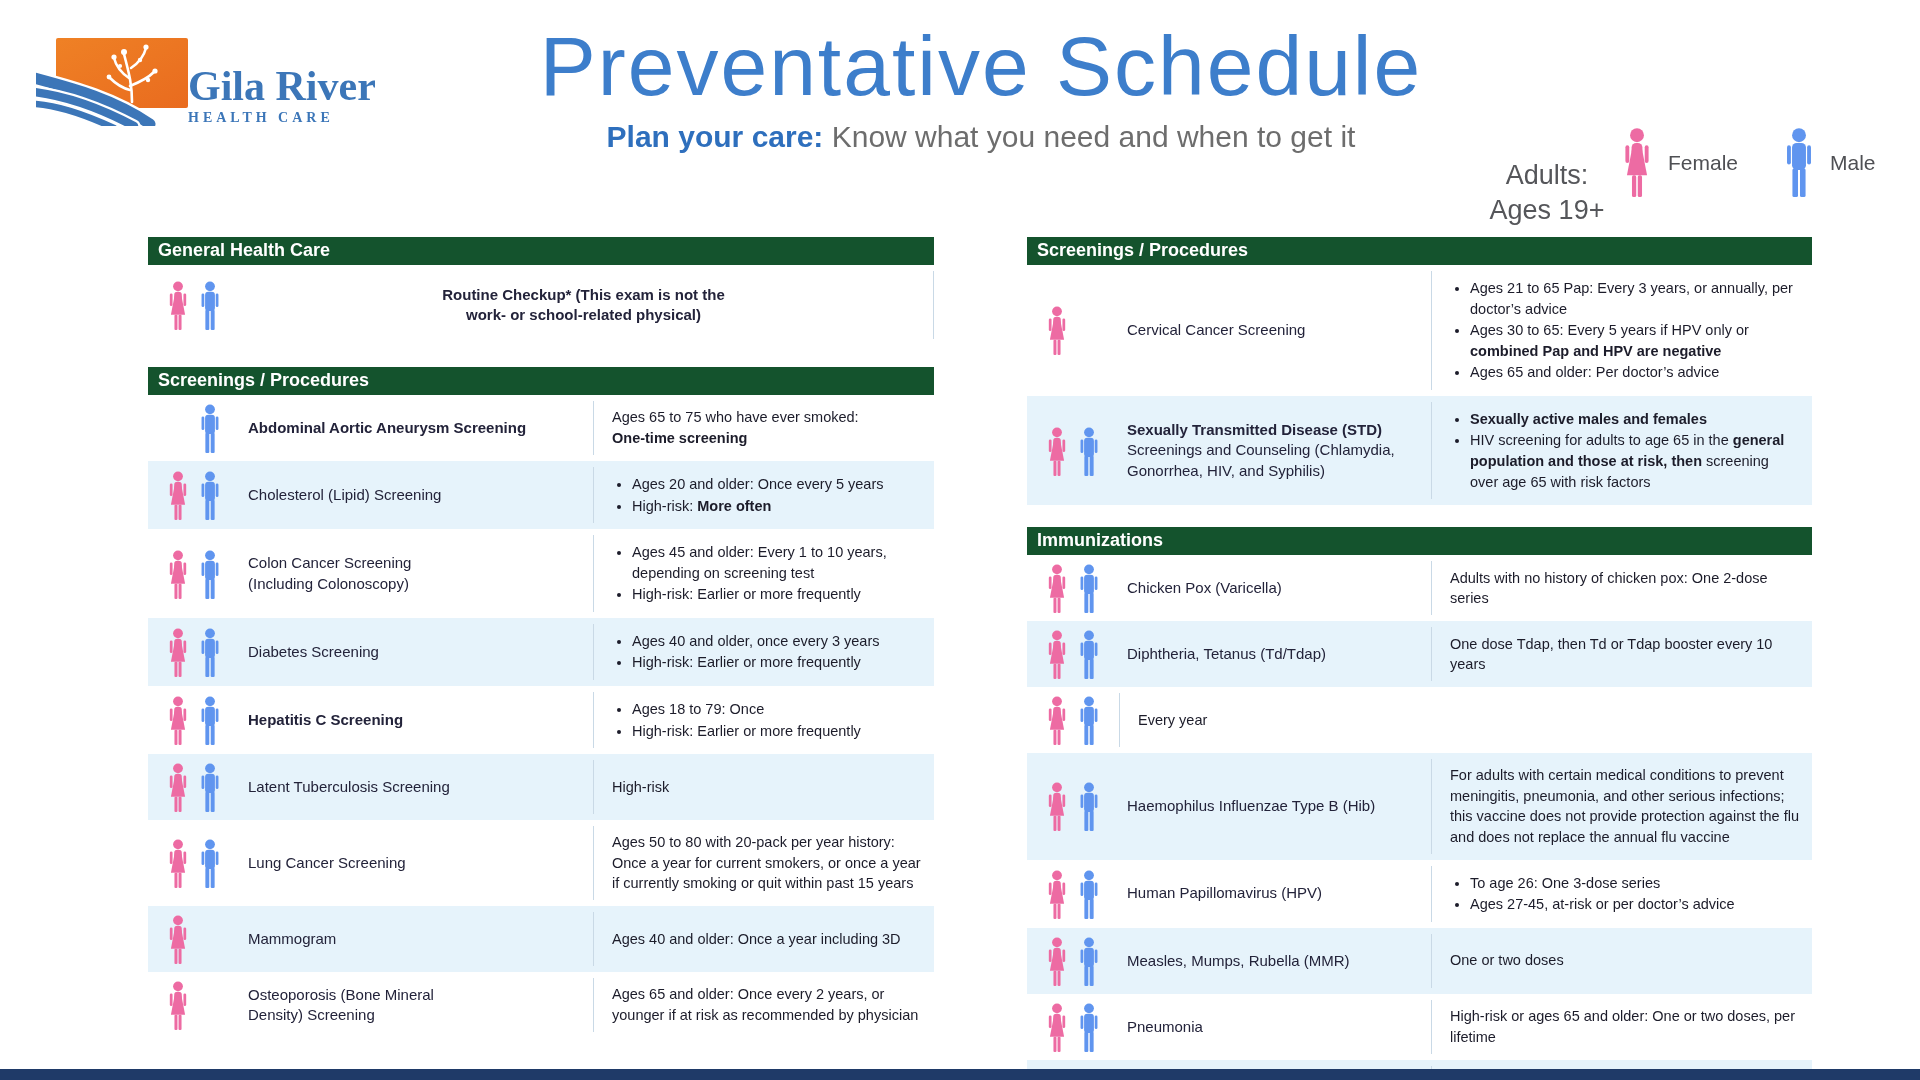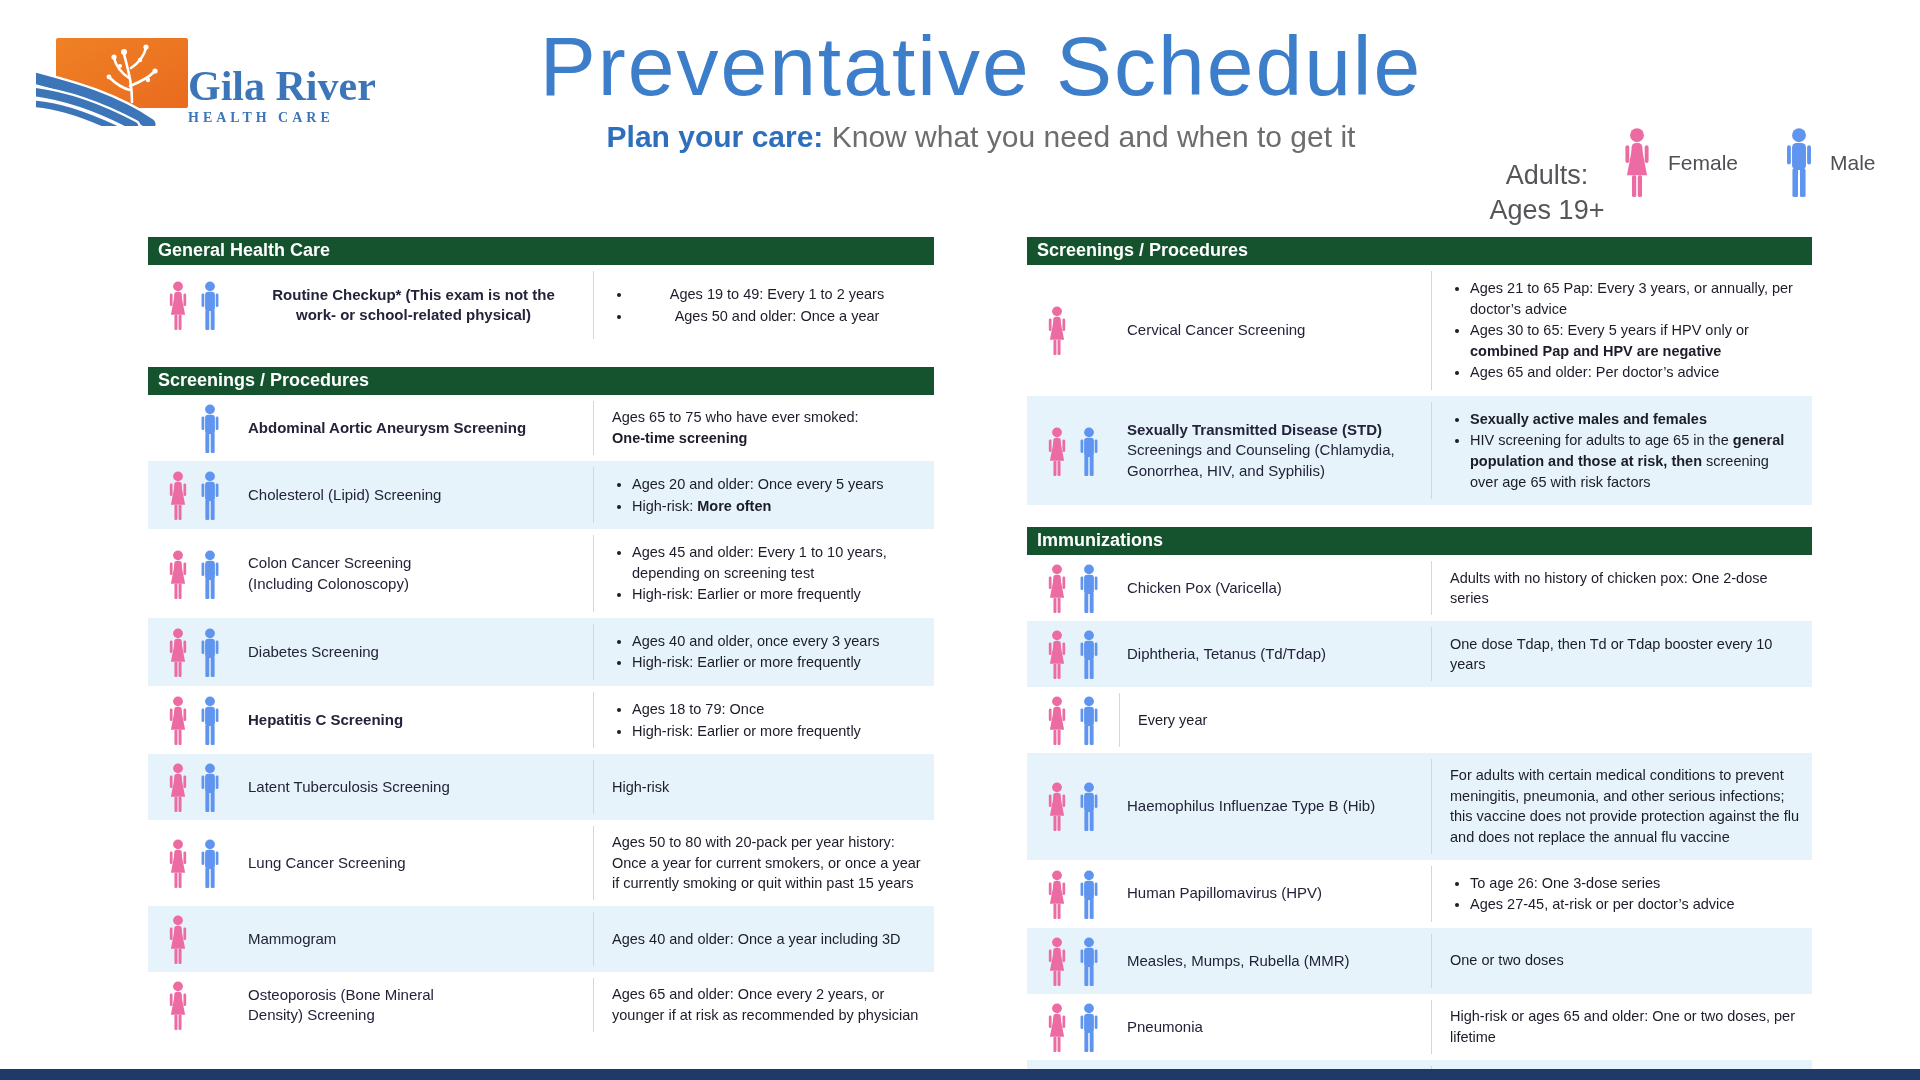--- a/index.html
+++ b/index.html
@@ -159,26 +159,20 @@
        <rect x="6.5" y="23" width="5" height="25" rx="2.5"></rect>
                   <rect x="32.5" y="23" width="5" height="25" rx="2.5"></rect>
        <rect x="13.5" y="53" width="7.2" height="37" rx="2"></rect>
                   <rect x="23.3" y="53" width="7.2" height="37" rx="2"></rect>
                 </g>
               </svg>
             </span>
         </span>
         <span class="label"><b>Routine Checkup* (This exam is not the</b><br><b>work- or school-related physical)</b></span>
         <span class="vdiv"></span>
-        <span class="desc">
-            <ul class="desc-list">
-              <li>Ages 19 to 49: Every 1 to 2 years</li>
-              <li>Ages 50 and older: Once a year</li>
-            </ul>
-          </span>
       </div>
       </div>
       <div class="section">
       <div class="section-header">Screenings / Procedures</div>
         <div class="row ">
         <span class="icons">
           <span class="slot"></span>
           <span class="slot">
               <svg viewBox="0 0 44 92" width="24" height="52">
                 <g fill="#6095ef">

